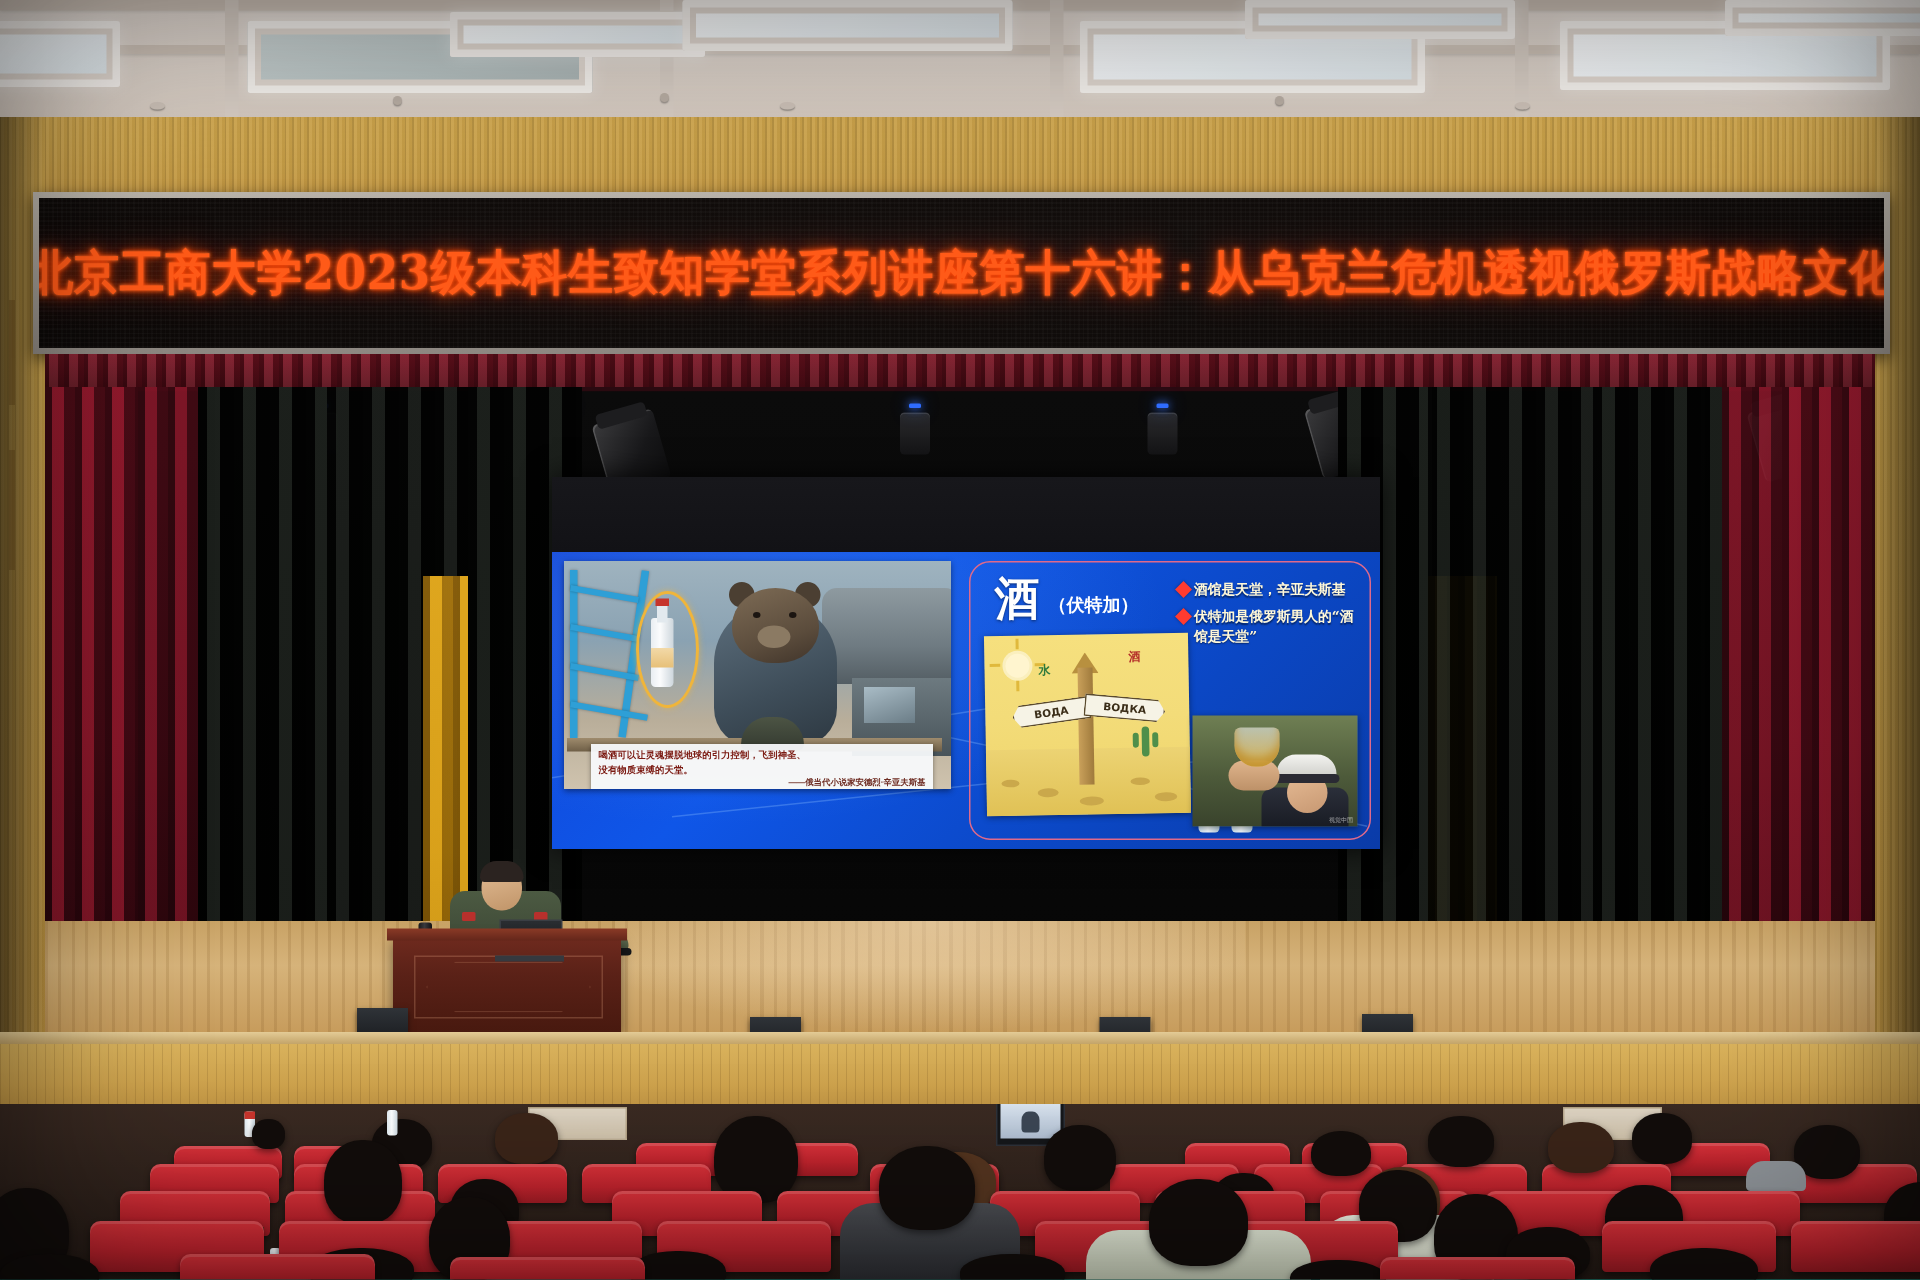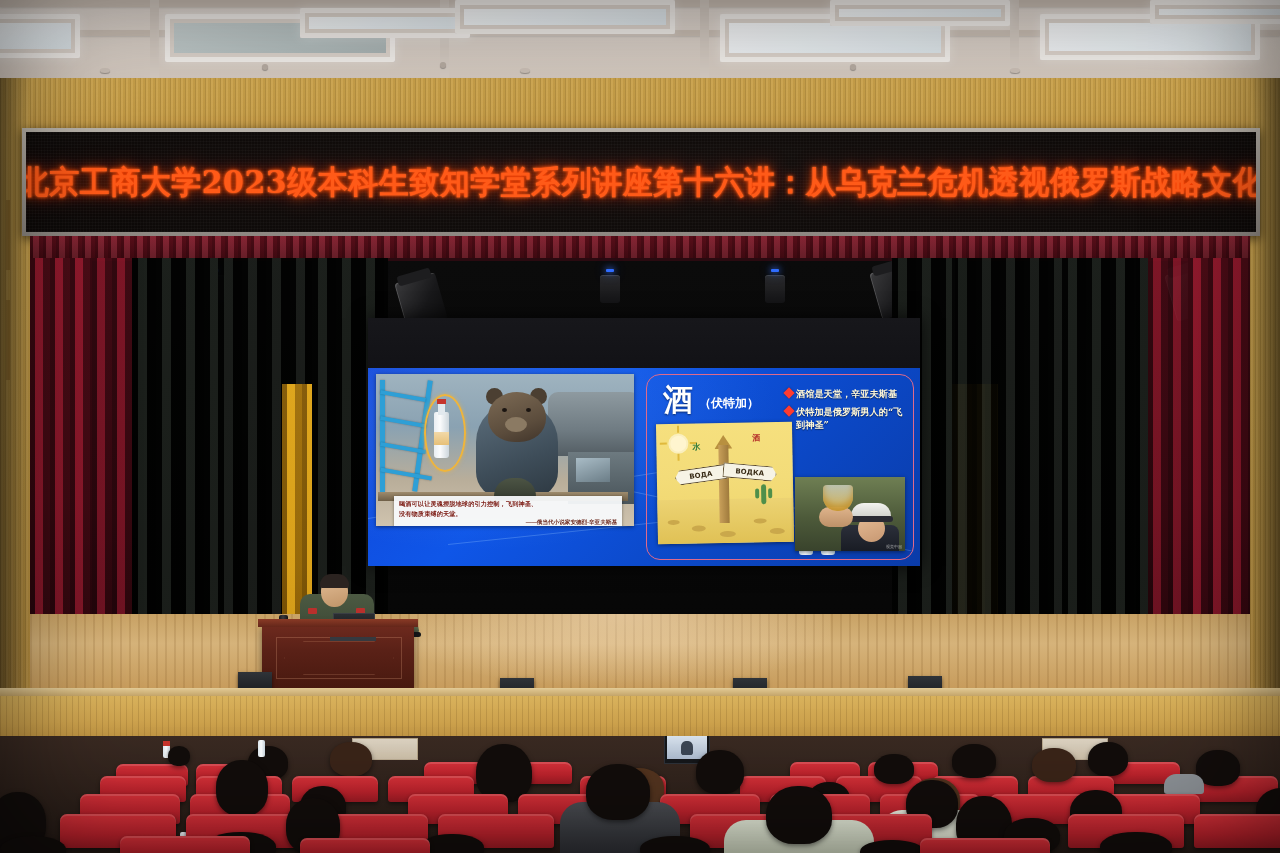--- a/index.html
+++ b/index.html
@@ -445,21 +445,21 @@
           <div class="rock" style="left:112px;top:106px;width:15px;height:6px"></div>
         </div>
 
         <div class="bullets">
           <div class="bullet-row">
             <span class="diamond"></span>
             <span class="bullet-txt">酒馆是天堂，辛亚夫斯基</span>
           </div>
           <div class="bullet-row">
             <span class="diamond"></span>
-            <span class="bullet-txt">伏特加是俄罗斯男人的“飞到神圣”</span>
+            <span class="bullet-txt">伏特加是俄罗斯男人的“酒馆是天堂”</span>
           </div>
         </div>
 
         <div class="mini-bottle" style="left:152px">
           <div class="mini-label"></div>
         </div>
         <div class="mini-bottle" style="left:174px">
           <div class="mini-label"></div>
         </div>
 

